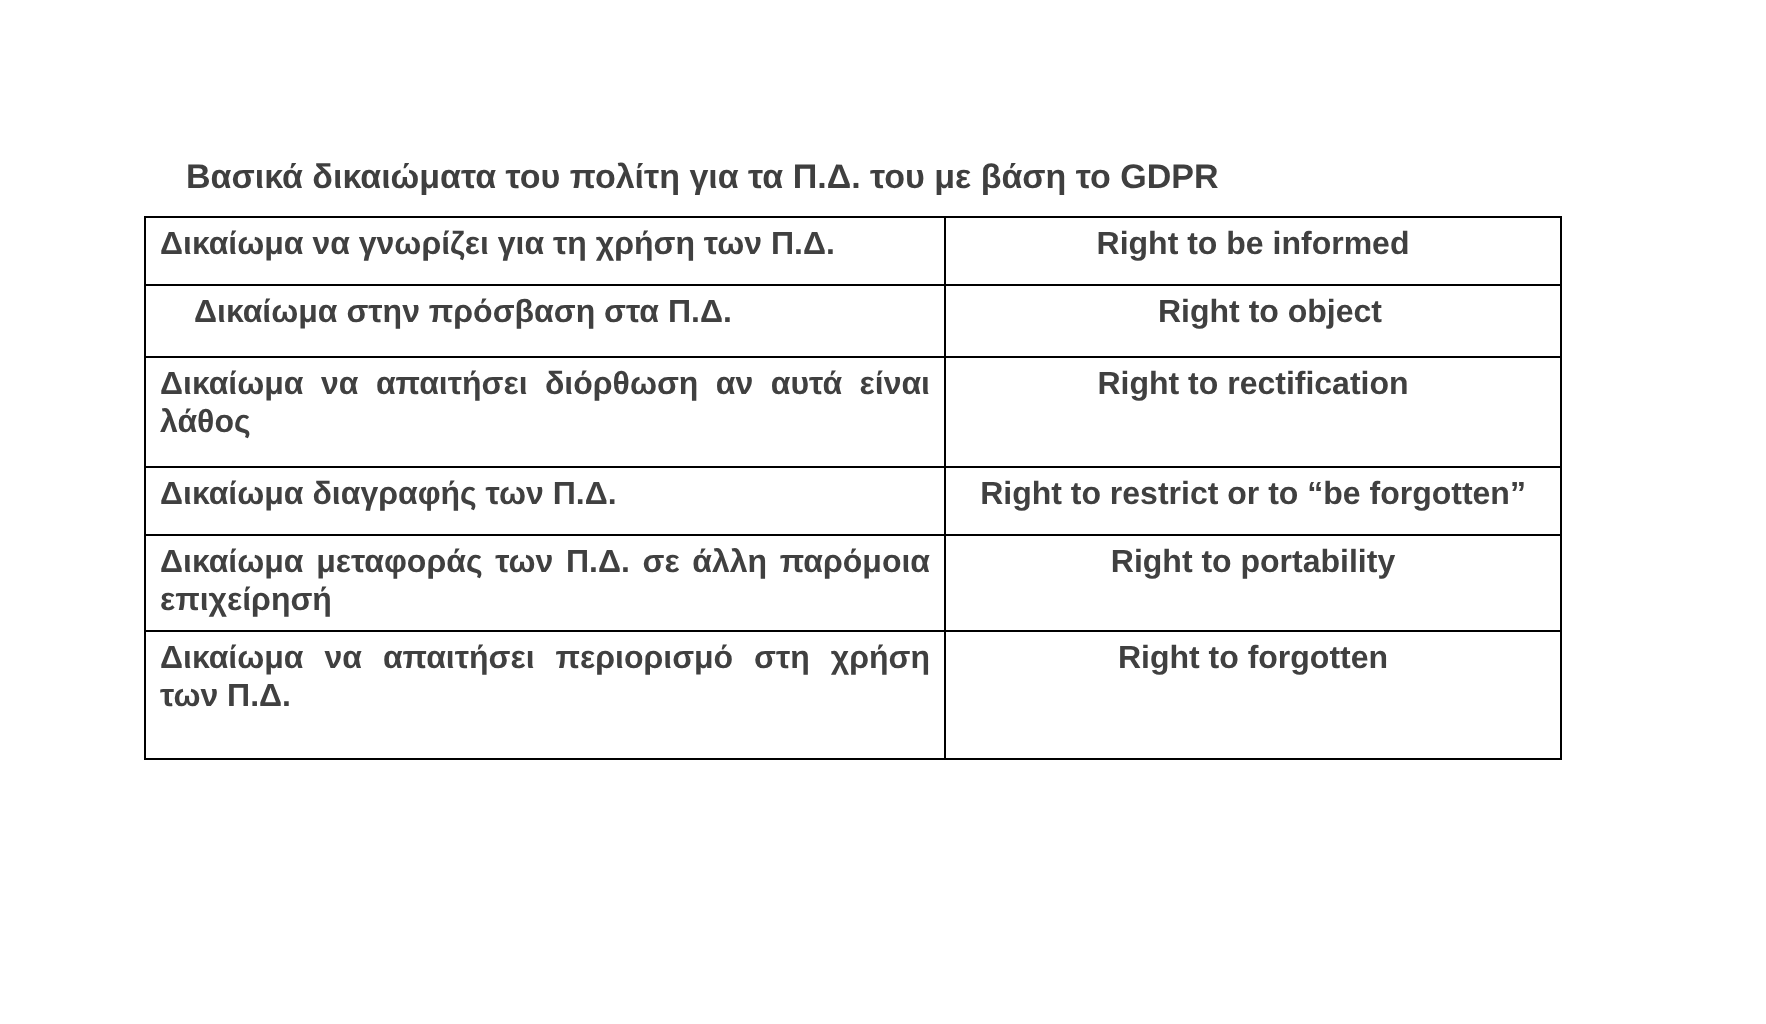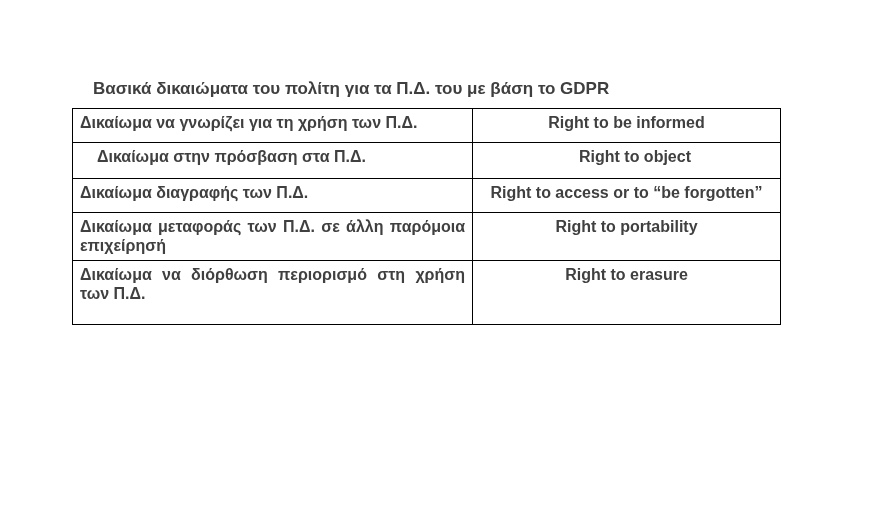--- a/index.html
+++ b/index.html
@@ -69,27 +69,31 @@
   <table class="rights-table">
     <tbody>
         <tr class="row-1">
           <td class="col-greek">Δικαίωμα να γνωρίζει για τη χρήση των Π.Δ.</td>
           <td class="col-english">Right to be informed</td>
         </tr>
         <tr class="row-2">
           <td class="col-greek">Δικαίωμα στην πρόσβαση στα Π.Δ.</td>
           <td class="col-english">Right to object</td>
         </tr>
+        <tr class="row-3">
+          <td class="col-greek">Δικαίωμα να απαιτήσει διόρθωση αν αυτά είναι λάθος</td>
+          <td class="col-english">Right to rectification</td>
+        </tr>
         <tr class="row-4">
           <td class="col-greek">Δικαίωμα διαγραφής των Π.Δ.</td>
-          <td class="col-english">Right to access or to “be forgotten”</td>
+          <td class="col-english">Right to restrict or to “be forgotten”</td>
         </tr>
         <tr class="row-5">
           <td class="col-greek">Δικαίωμα μεταφοράς των Π.Δ. σε άλλη παρόμοια επιχείρησή</td>
           <td class="col-english">Right to portability</td>
         </tr>
         <tr class="row-6">
-          <td class="col-greek">Δικαίωμα να διόρθωση περιορισμό στη χρήση των Π.Δ.</td>
-          <td class="col-english">Right to erasure</td>
+          <td class="col-greek">Δικαίωμα να απαιτήσει περιορισμό στη χρήση των Π.Δ.</td>
+          <td class="col-english">Right to forgotten</td>
         </tr>
       </tbody>
   </table>
 </div>
 
 </body></html>

